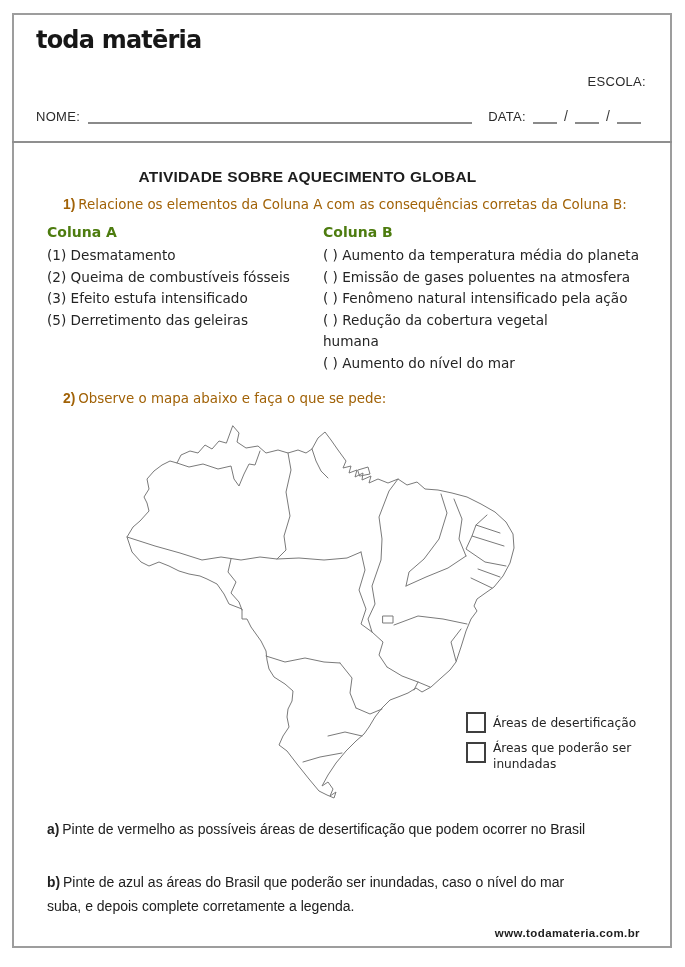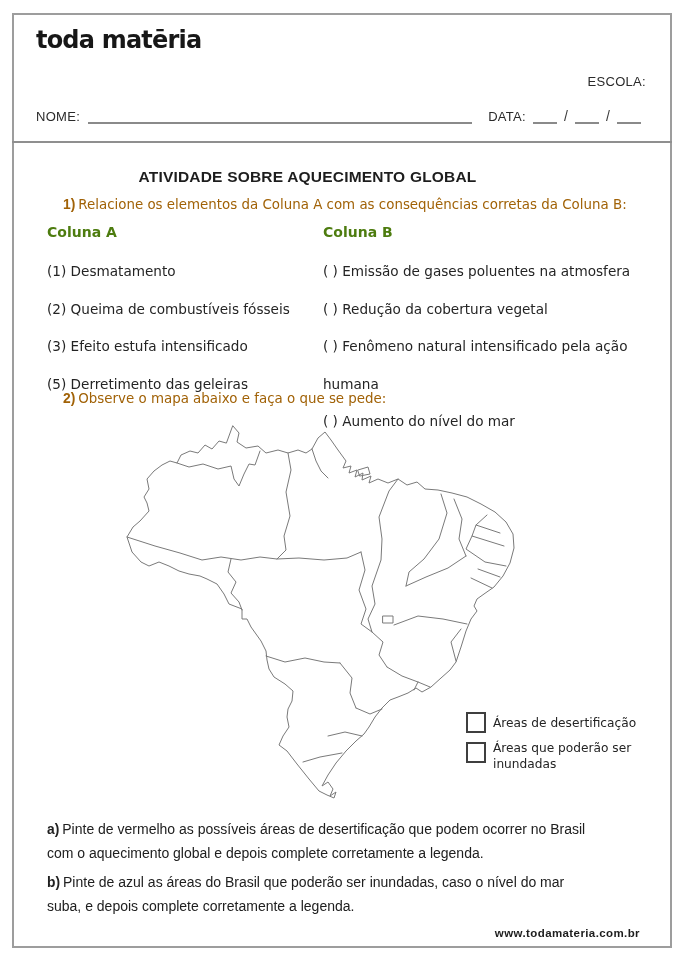--- a/index.html
+++ b/index.html
@@ -44,21 +44,21 @@
   .marker { font-weight:bold; margin-right:3px; font-family:"Liberation Sans", sans-serif; font-size:13.8px; }
   .col-head {
     position:absolute; top:224px; font-size:14px; font-weight:bold; color:#4d7c0f;
     font-family:"DejaVu Sans", sans-serif;
   }
   .col-head-a { left:47px; }
   .col-head-b { left:323px; }
   .col-list { position:absolute; top:245px; font-family:"DejaVu Sans", sans-serif; font-size:13.6px; color:#242424; }
   .col-list-a { left:47px; }
   .col-list-b { left:323px; width:345px; }
-  .col-list div { height:21.5px; line-height:21.5px; white-space:nowrap;margin-top:16px; }
+  .col-list div { height:21.5px; line-height:21.5px; white-space:nowrap; }
 
   .map-svg { position:absolute; left:100px; top:420px; }
 
   .legend-box {
     position:absolute; width:20px; height:21px; box-sizing:border-box;
     border:2px solid #3f3f3f; background:#fff;
   }
   .legend-box-1 { left:466px; top:712px; }
   .legend-box-2 { left:466px; top:742px; }
   .legend-label {
@@ -111,23 +111,24 @@
 <div class="col-head col-head-b">Coluna B</div>
 
 <div class="col-list col-list-a">
   <div>(1) Desmatamento</div>
   <div>(2) Queima de combustíveis fósseis</div>
   <div>(3) Efeito estufa intensificado</div>
   <div>(5) Derretimento das geleiras</div>
 </div>
 
 <div class="col-list col-list-b">
+  <div>( ) Aumento da temperatura média do planeta</div>
   <div>( ) Emissão de gases poluentes na atmosfera</div>
+  <div>( ) Fenômeno natural intensificado pela ação</div>
   <div>( ) Redução da cobertura vegetal</div>
-  <div>( ) Fenômeno natural intensificado pela ação</div>
   <div>humana</div>
   <div>( ) Aumento do nível do mar</div>
 </div>
 
 <div class="q-line q2">
   <span class="marker">2)</span><span>Observe o mapa abaixo e faça o que se pede:</span>
 </div>
 
 <svg class="map-svg" width="420" height="380" viewBox="0 0 420 380" fill="none" stroke="#7a7a7a" stroke-width="1" stroke-linejoin="round" stroke-linecap="round">
 
@@ -182,21 +183,20 @@
   <div>Áreas de desertificação</div>
 </div>
 <div class="legend-box legend-box-2"></div>
 <div class="legend-label legend-label-2">
   <div>Áreas que poderão ser</div>
   <div>inundadas</div>
 </div>
 
 <div class="para para-a">
   <span class="marker">a)</span><span>Pinte de vermelho as possíveis áreas de desertificação que podem ocorrer no Brasil</span><br>
-  <span>com o aquecimento global e depois complete corretamente a legenda.</span>
 </div>
 
 <div class="para para-b">
   <span class="marker">b)</span><span>Pinte de azul as áreas do Brasil que poderão ser inundadas, caso o nível do mar</span><br>
   <span>suba, e depois complete corretamente a legenda.</span>
 </div>
 
 <div class="footer">www.todamateria.com.br</div>
 
 </body></html>

